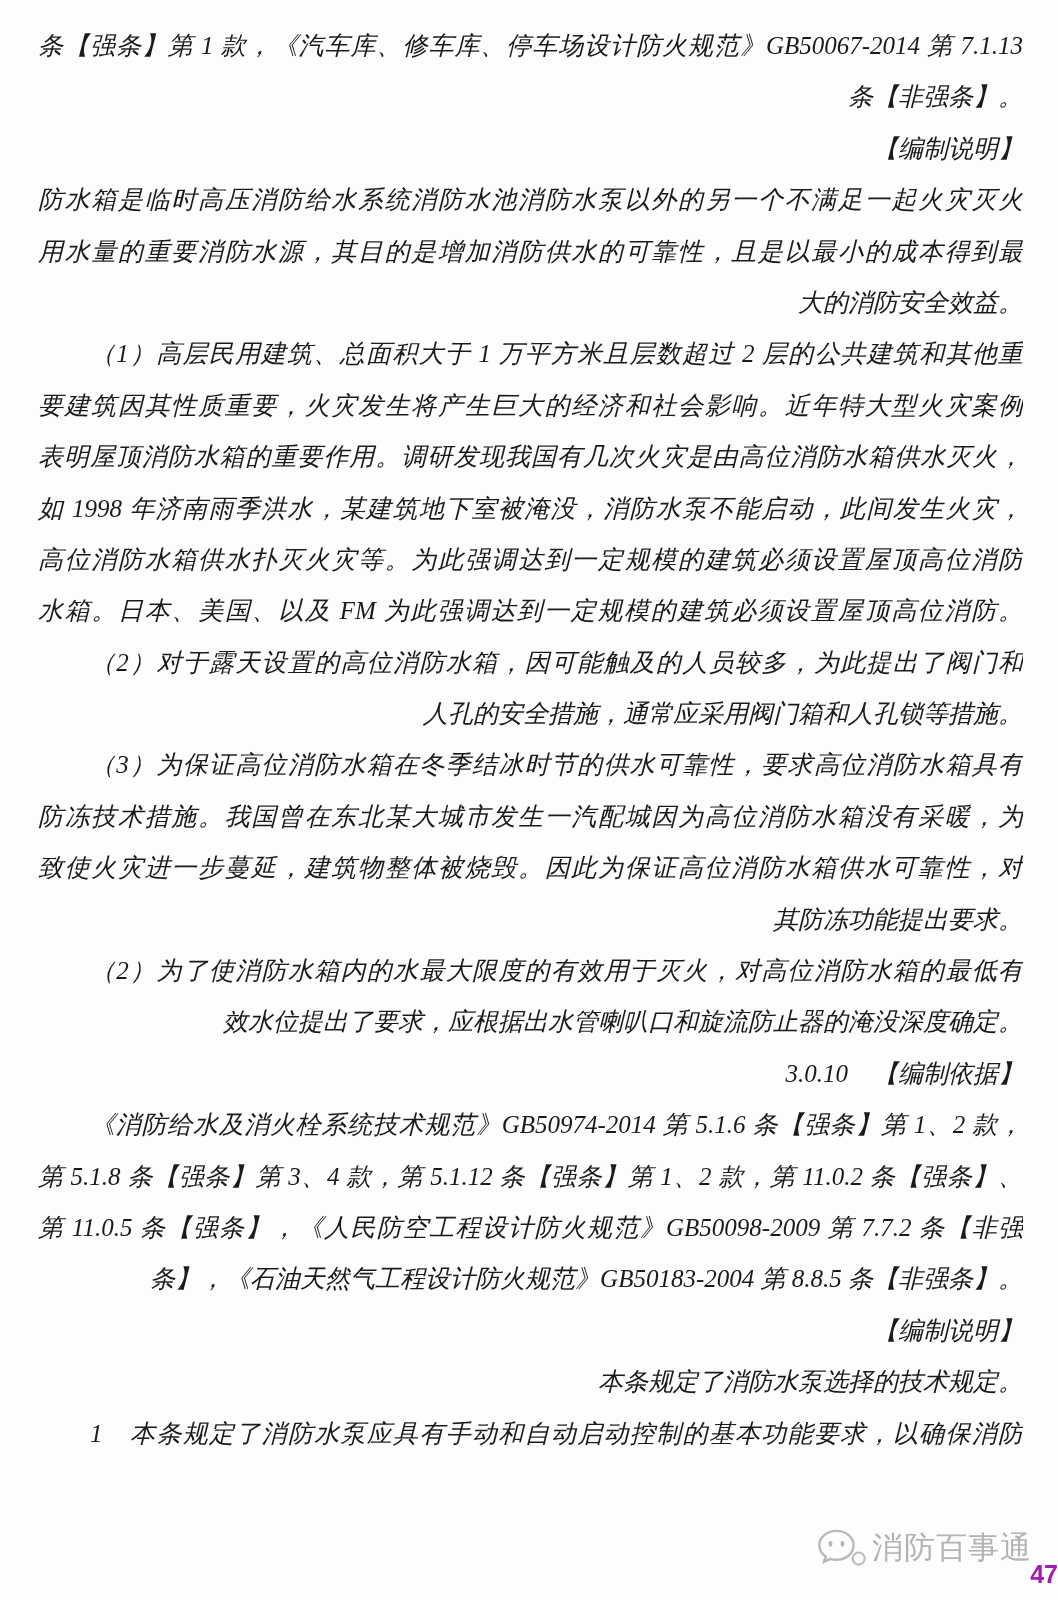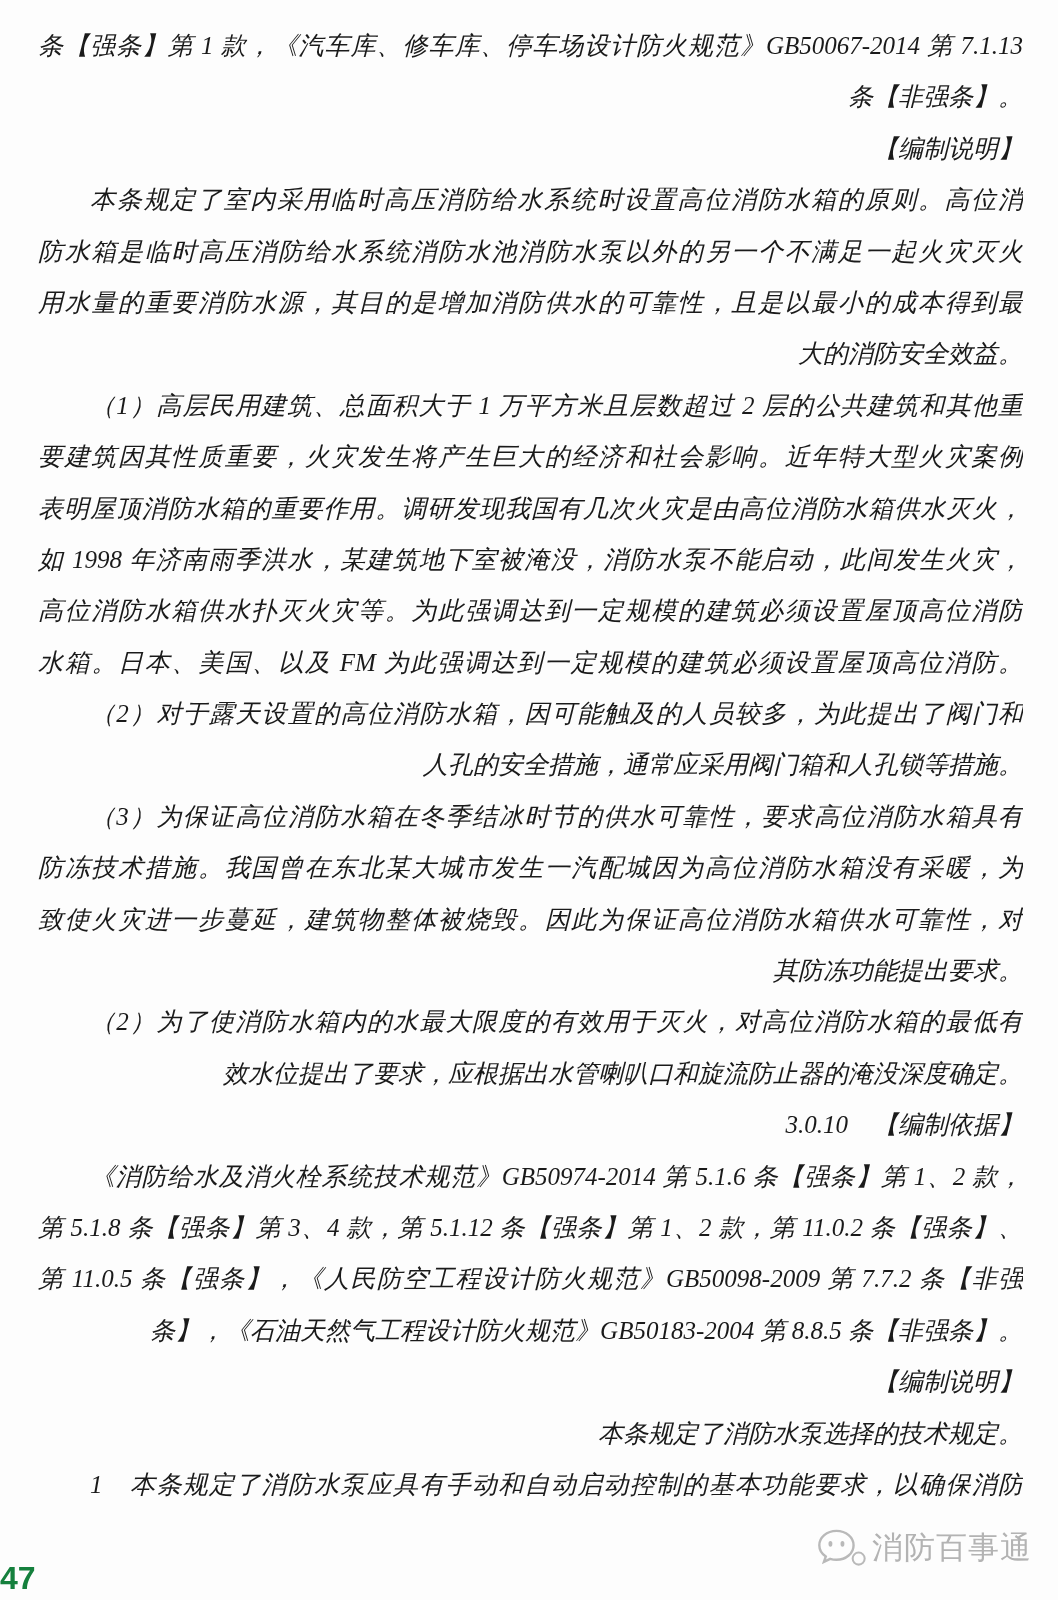--- a/index.html
+++ b/index.html
@@ -42,25 +42,25 @@
     overflow: hidden;
   }
   .line.indent {
     padding-left: 52px;
   }
   .page-number {
     position: absolute;
     left: 0;
     right: 0;
     top: 1560px;
-    text-align: left;
-    font-size: 32px;
+    text-align: right;
+    font-size: 25px;
     font-weight: 700;
     font-family: "Liberation Sans", "DejaVu Sans", sans-serif;
-    color: #15803d;
+    color: #a21caf;
   }
   .watermark {
     position: absolute;
     right: 26px;
     top: 1526px;
     display: flex;
     align-items: center;
     gap: 5px;
     color: #ababab;
     opacity: 0.9;
@@ -77,21 +77,20 @@
 </style>
 </head>
 <body>
 
 <div class="page">
 
   <div class="content" id="lines">
       <div class="line fill">条【强条】第 1 款，《汽车库、修车库、停车场设计防火规范》GB50067-2014 第 7.1.13</div>
       <div class="line">条【非强条】。</div>
       <div class="line">【编制说明】</div>
-      <div class="line fill indent">本条规定了室内采用临时高压消防给水系统时设置高位消防水箱的原则。高位消</div>
       <div class="line fill">防水箱是临时高压消防给水系统消防水池消防水泵以外的另一个不满足一起火灾灭火</div>
       <div class="line fill">用水量的重要消防水源，其目的是增加消防供水的可靠性，且是以最小的成本得到最</div>
       <div class="line">大的消防安全效益。</div>
       <div class="line fill indent">（1）高层民用建筑、总面积大于 1 万平方米且层数超过 2 层的公共建筑和其他重</div>
       <div class="line fill">要建筑因其性质重要，火灾发生将产生巨大的经济和社会影响。近年特大型火灾案例</div>
       <div class="line fill">表明屋顶消防水箱的重要作用。调研发现我国有几次火灾是由高位消防水箱供水灭火，</div>
       <div class="line fill">如 1998 年济南雨季洪水，某建筑地下室被淹没，消防水泵不能启动，此间发生火灾，</div>
       <div class="line fill">高位消防水箱供水扑灭火灾等。为此强调达到一定规模的建筑必须设置屋顶高位消防</div>
       <div class="line fill">水箱。日本、美国、以及 FM 为此强调达到一定规模的建筑必须设置屋顶高位消防。</div>
       <div class="line fill indent">（2）对于露天设置的高位消防水箱，因可能触及的人员较多，为此提出了阀门和</div>

